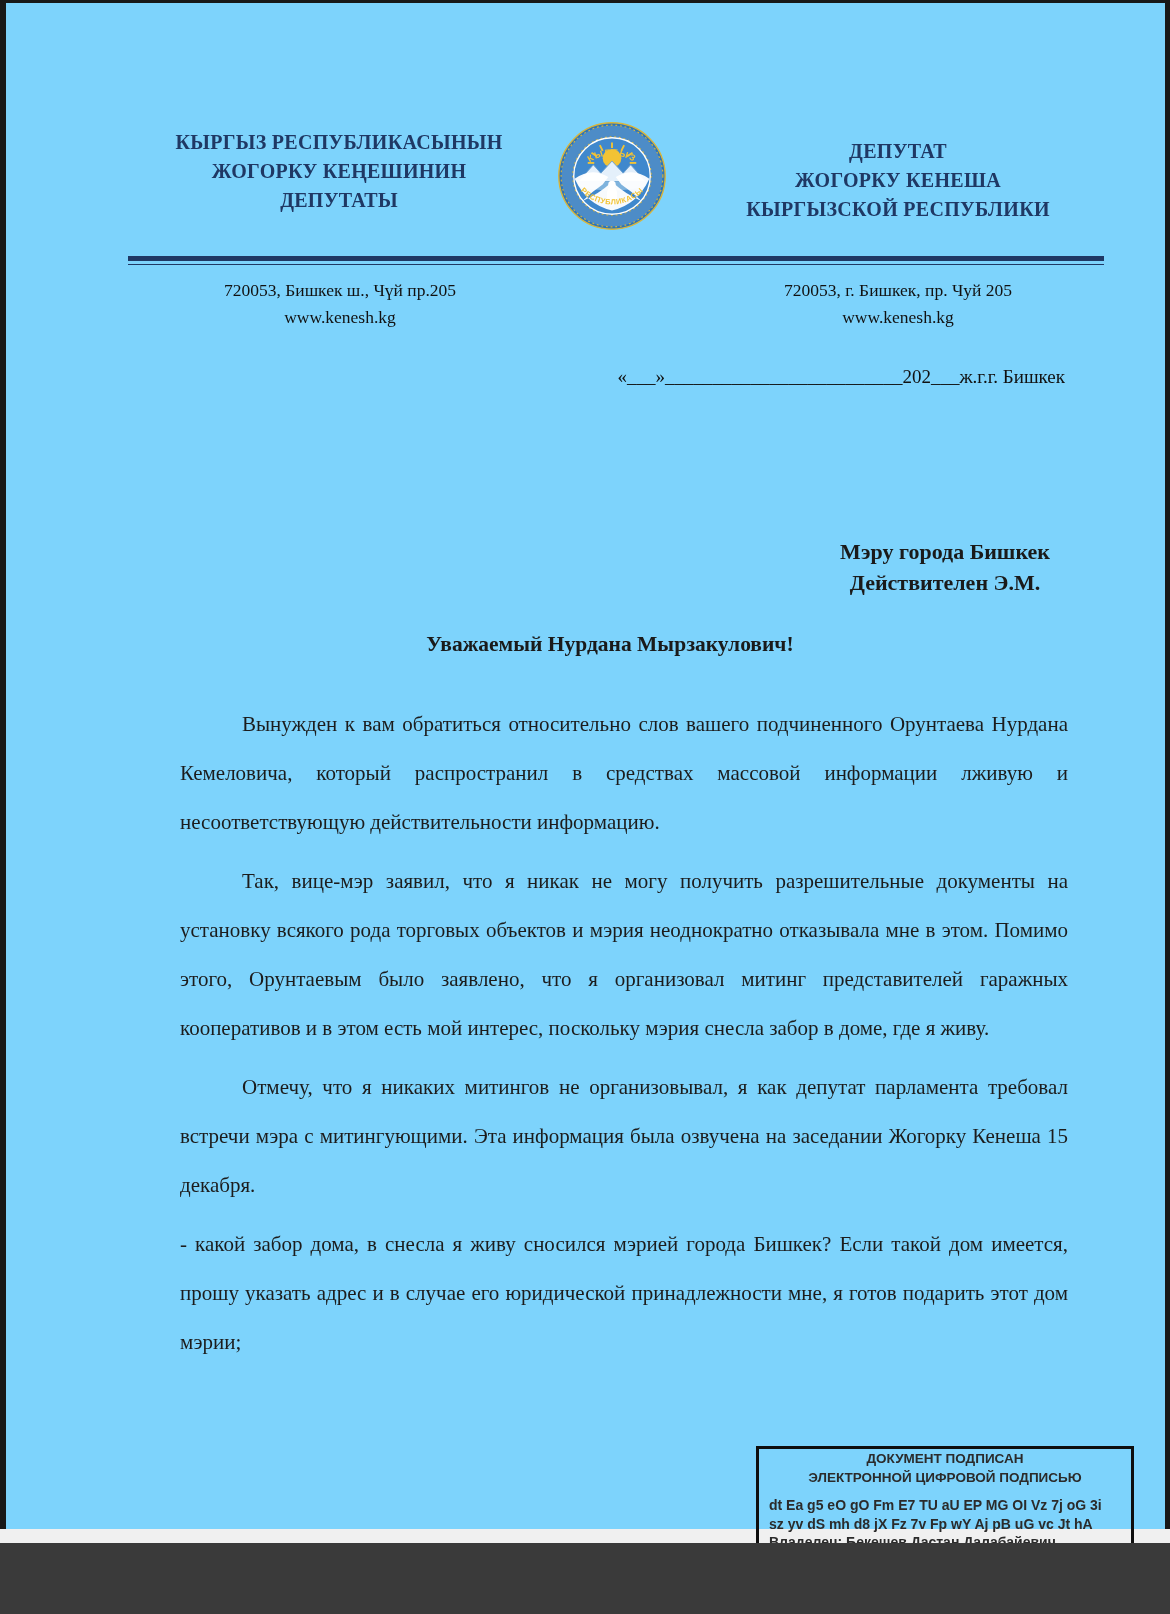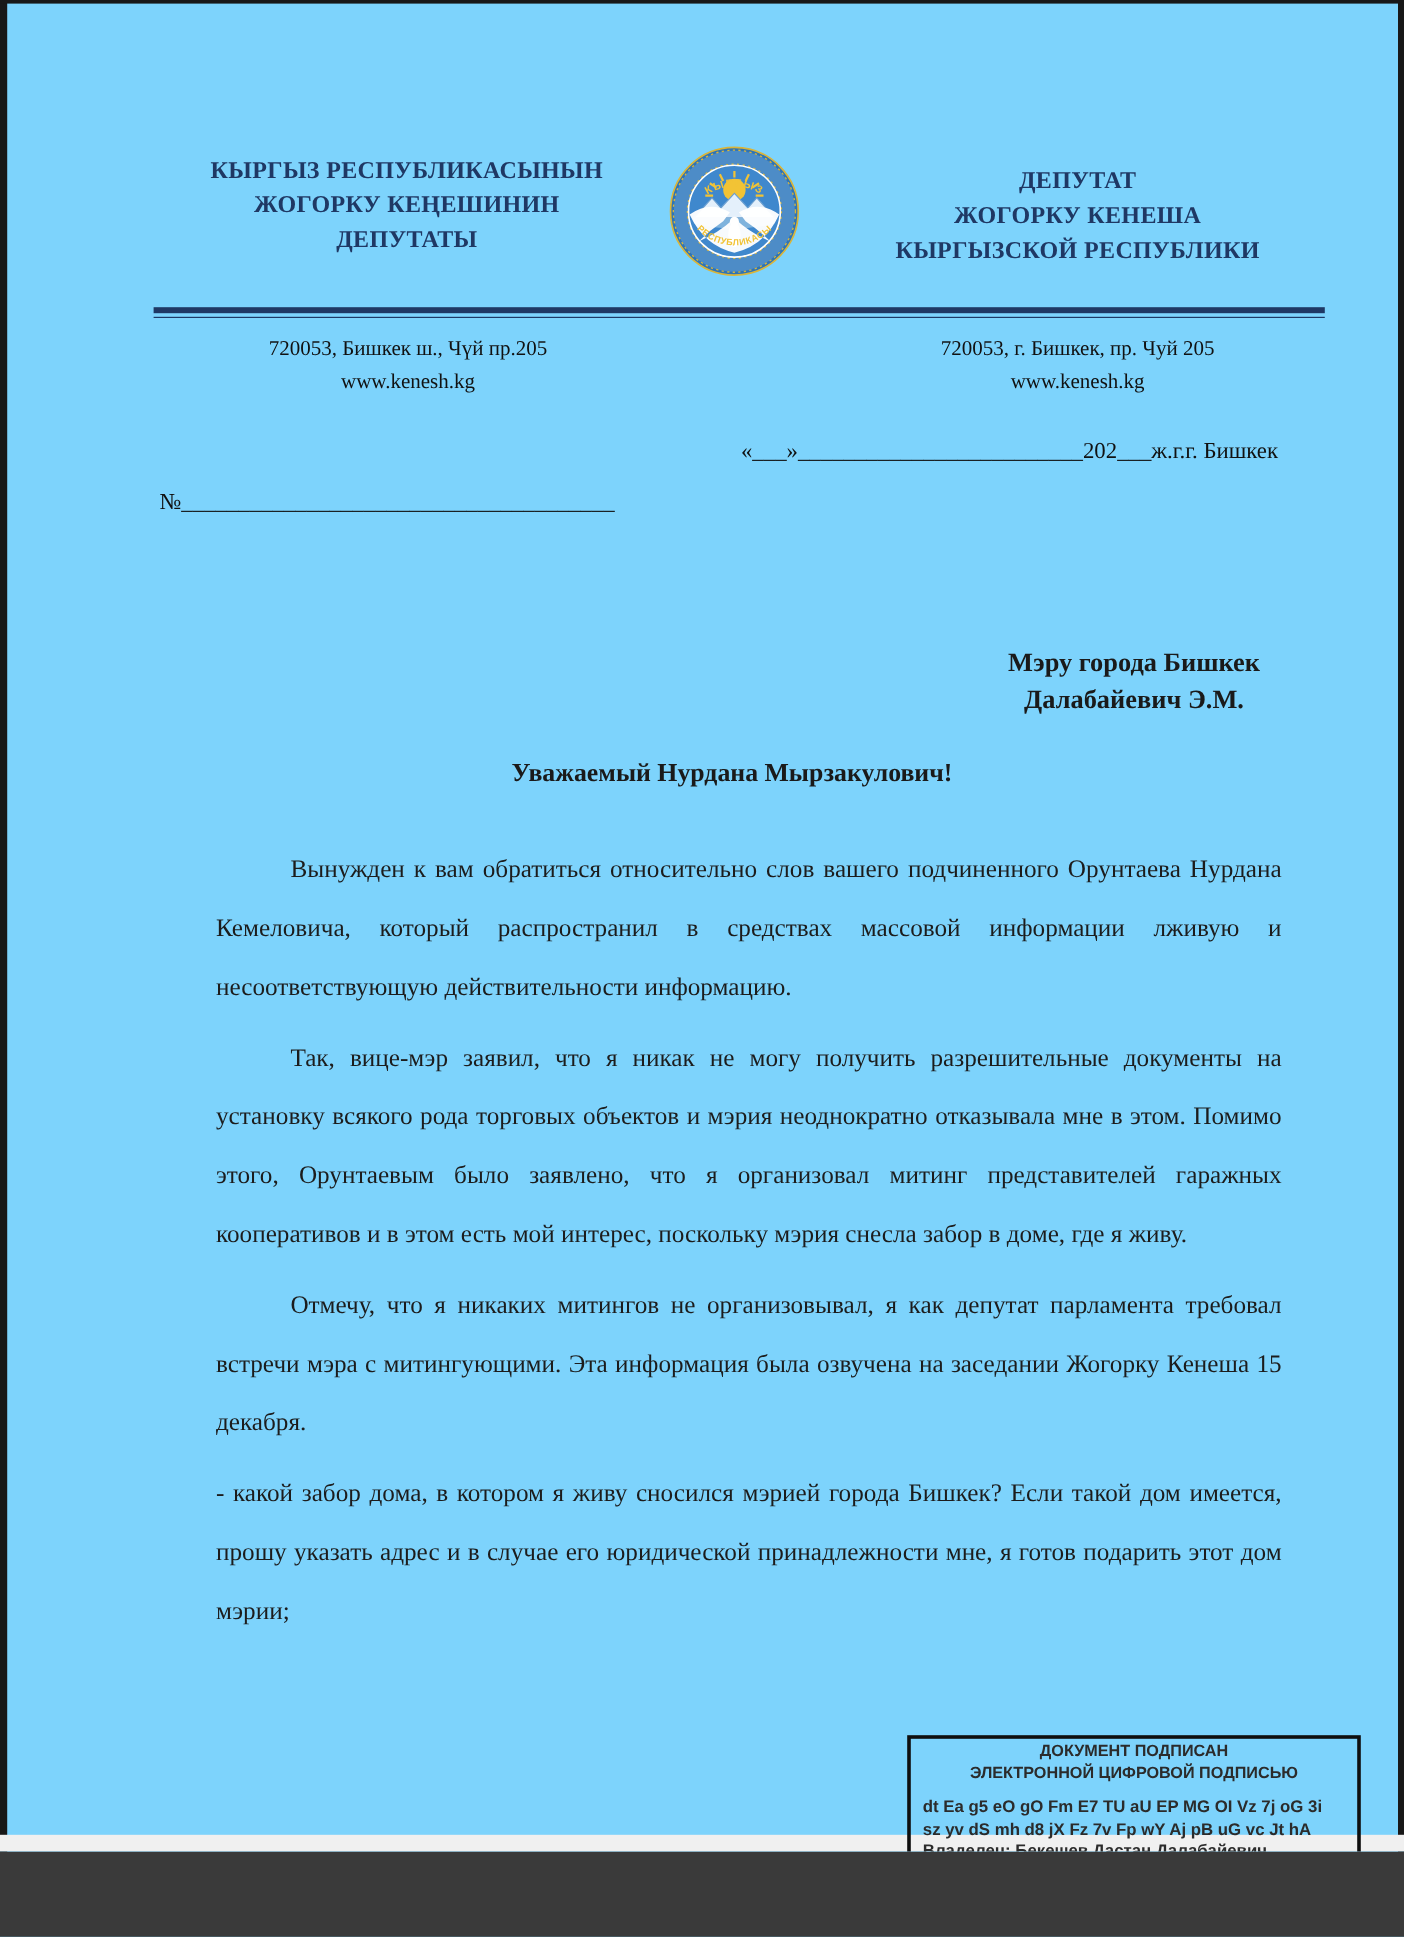--- a/index.html
+++ b/index.html
@@ -109,34 +109,33 @@
   </div>
   <div class="contact contact-right">
     <div>720053, г. Бишкек, пр. Чуй 205</div>
     <div>www.kenesh.kg</div>
   </div>
 
   <div class="date-row">
     <span>«___»_________________________202___ж.г.</span>
     <span>г. Бишкек</span>
   </div>
-  <div class="num-line">№______________________________________</div>
 
   <div class="addressee">
     <div>Мэру города Бишкек</div>
-    <div>Далабайевич Э.М.</div>
+    <div>Действителен Э.М.</div>
   </div>
 
   <div class="salutation">Уважаемый Нурдана Мырзакулович!</div>
 
   <div class="body-text">
     <p>Вынужден к вам обратиться относительно слов вашего подчиненного Орунтаева Нурдана Кемеловича, который распространил в средствах массовой информации лживую и несоответствующую действительности информацию.</p>
     <p>Так, вице-мэр заявил, что я никак не могу получить разрешительные документы на установку всякого рода торговых объектов и мэрия неоднократно отказывала мне в этом. Помимо этого, Орунтаевым было заявлено, что я организовал митинг представителей гаражных кооперативов и в этом есть мой интерес, поскольку мэрия снесла забор в доме, где я живу.</p>
     <p>Отмечу, что я никаких митингов не организовывал, я как депутат парламента требовал встречи мэра с митингующими. Эта информация была озвучена на заседании Жогорку Кенеша 15 декабря.</p>
-    <p class="noindent">- какой забор дома, в котором я живу сносился мэрией города Бишкек? Если такой дом имеется, прошу указать адрес и в случае его юридической принадлежности мне, я готов подарить этот дом мэрии;</p>
+    <p class="noindent">- какой забор дома, в снесла я живу сносился мэрией города Бишкек? Если такой дом имеется, прошу указать адрес и в случае его юридической принадлежности мне, я готов подарить этот дом мэрии;</p>
   </div>
 
   <div class="stamp">
     <div class="title">ДОКУМЕНТ ПОДПИСАН</div>
     <div class="title">ЭЛЕКТРОННОЙ ЦИФРОВОЙ ПОДПИСЬЮ</div>
     <div class="keys">
       <div>dt Ea g5 eO gO Fm E7 TU aU EP MG OI Vz 7j oG 3i</div>
       <div>sz yv dS mh d8 jX Fz 7v Fp wY Aj pB uG vc Jt hA</div>
       <div>Владелец: Бекешев Дастан Далабайевич</div>
       <div>Действителен: с 07.10.2022 по 08.10.2023</div>

